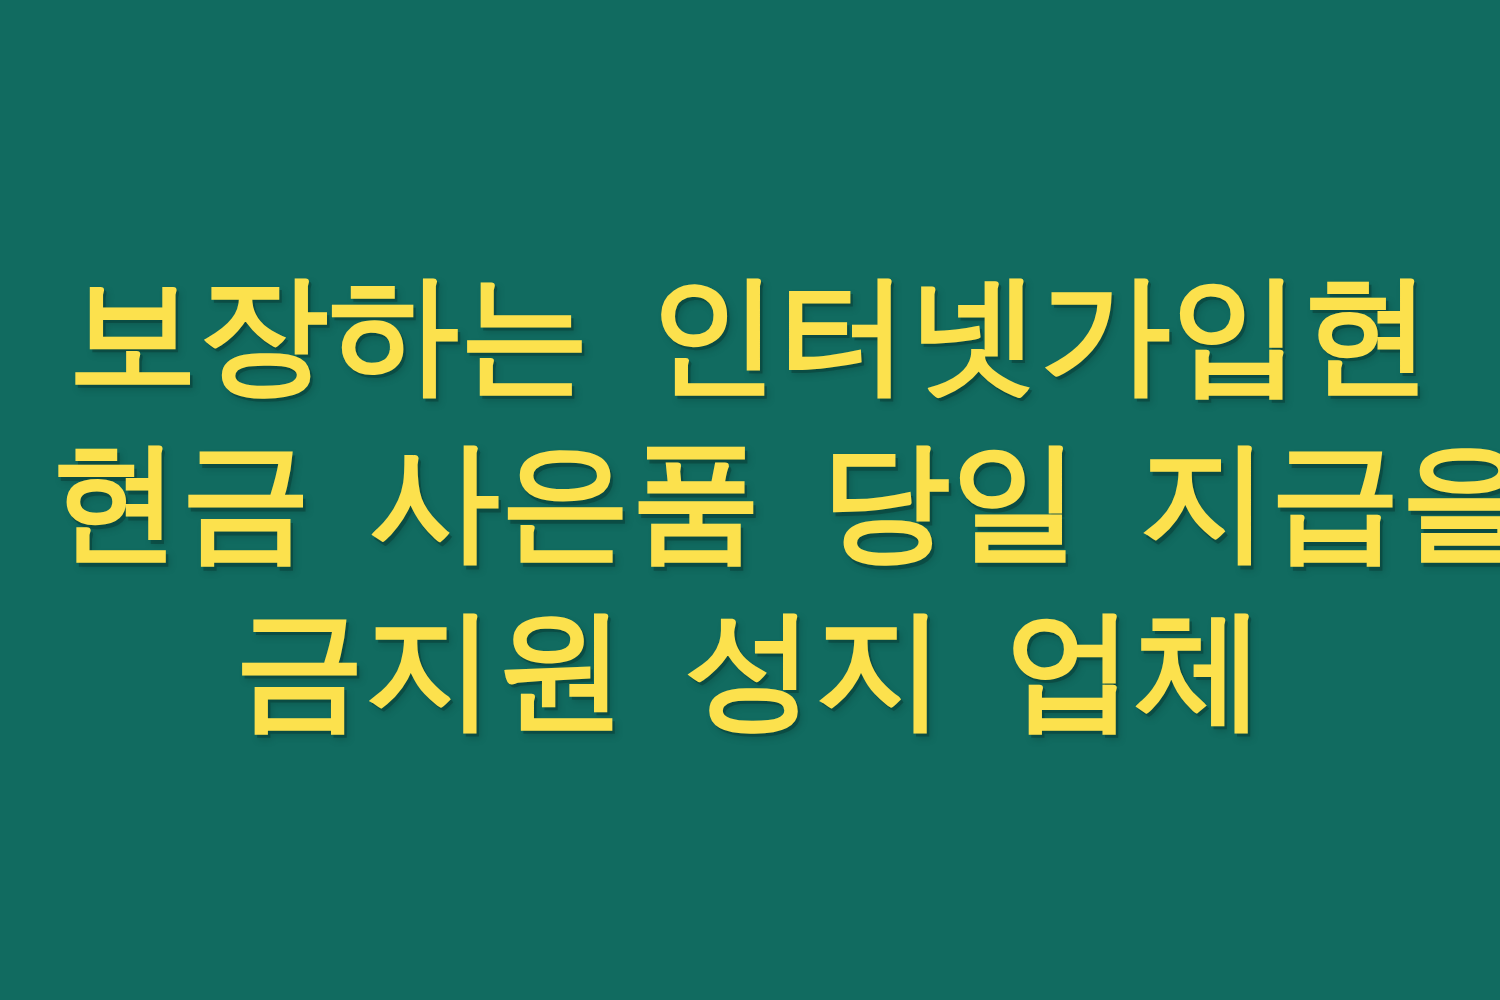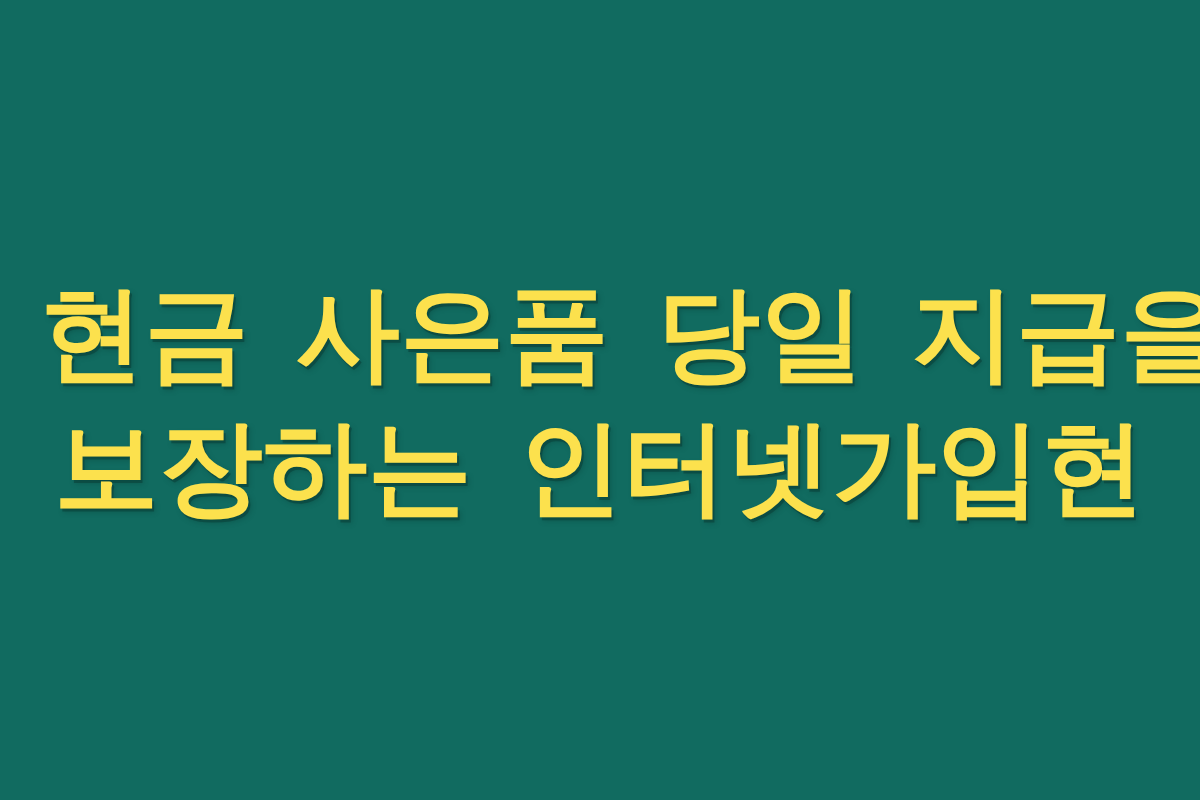--- a/index.html
+++ b/index.html
@@ -48,17 +48,18 @@
     display: block;
     white-space: nowrap;
   }
 </style>
 </head>
 <body>
 
 <div id="banner" style="background: rgb(17, 107, 96);">
 
   <h1 id="headline" style="color: rgb(252, 225, 77);">
+    <span class="line">보장하는 인터넷가입현</span>
     <span class="line">현금 사은품 당일 지급을</span>
-    <span class="line">보장하는 인터넷가입현</span>
+    <span class="line">금지원 성지 업체</span>
   </h1>
 
 </div>
 
 </body></html>

